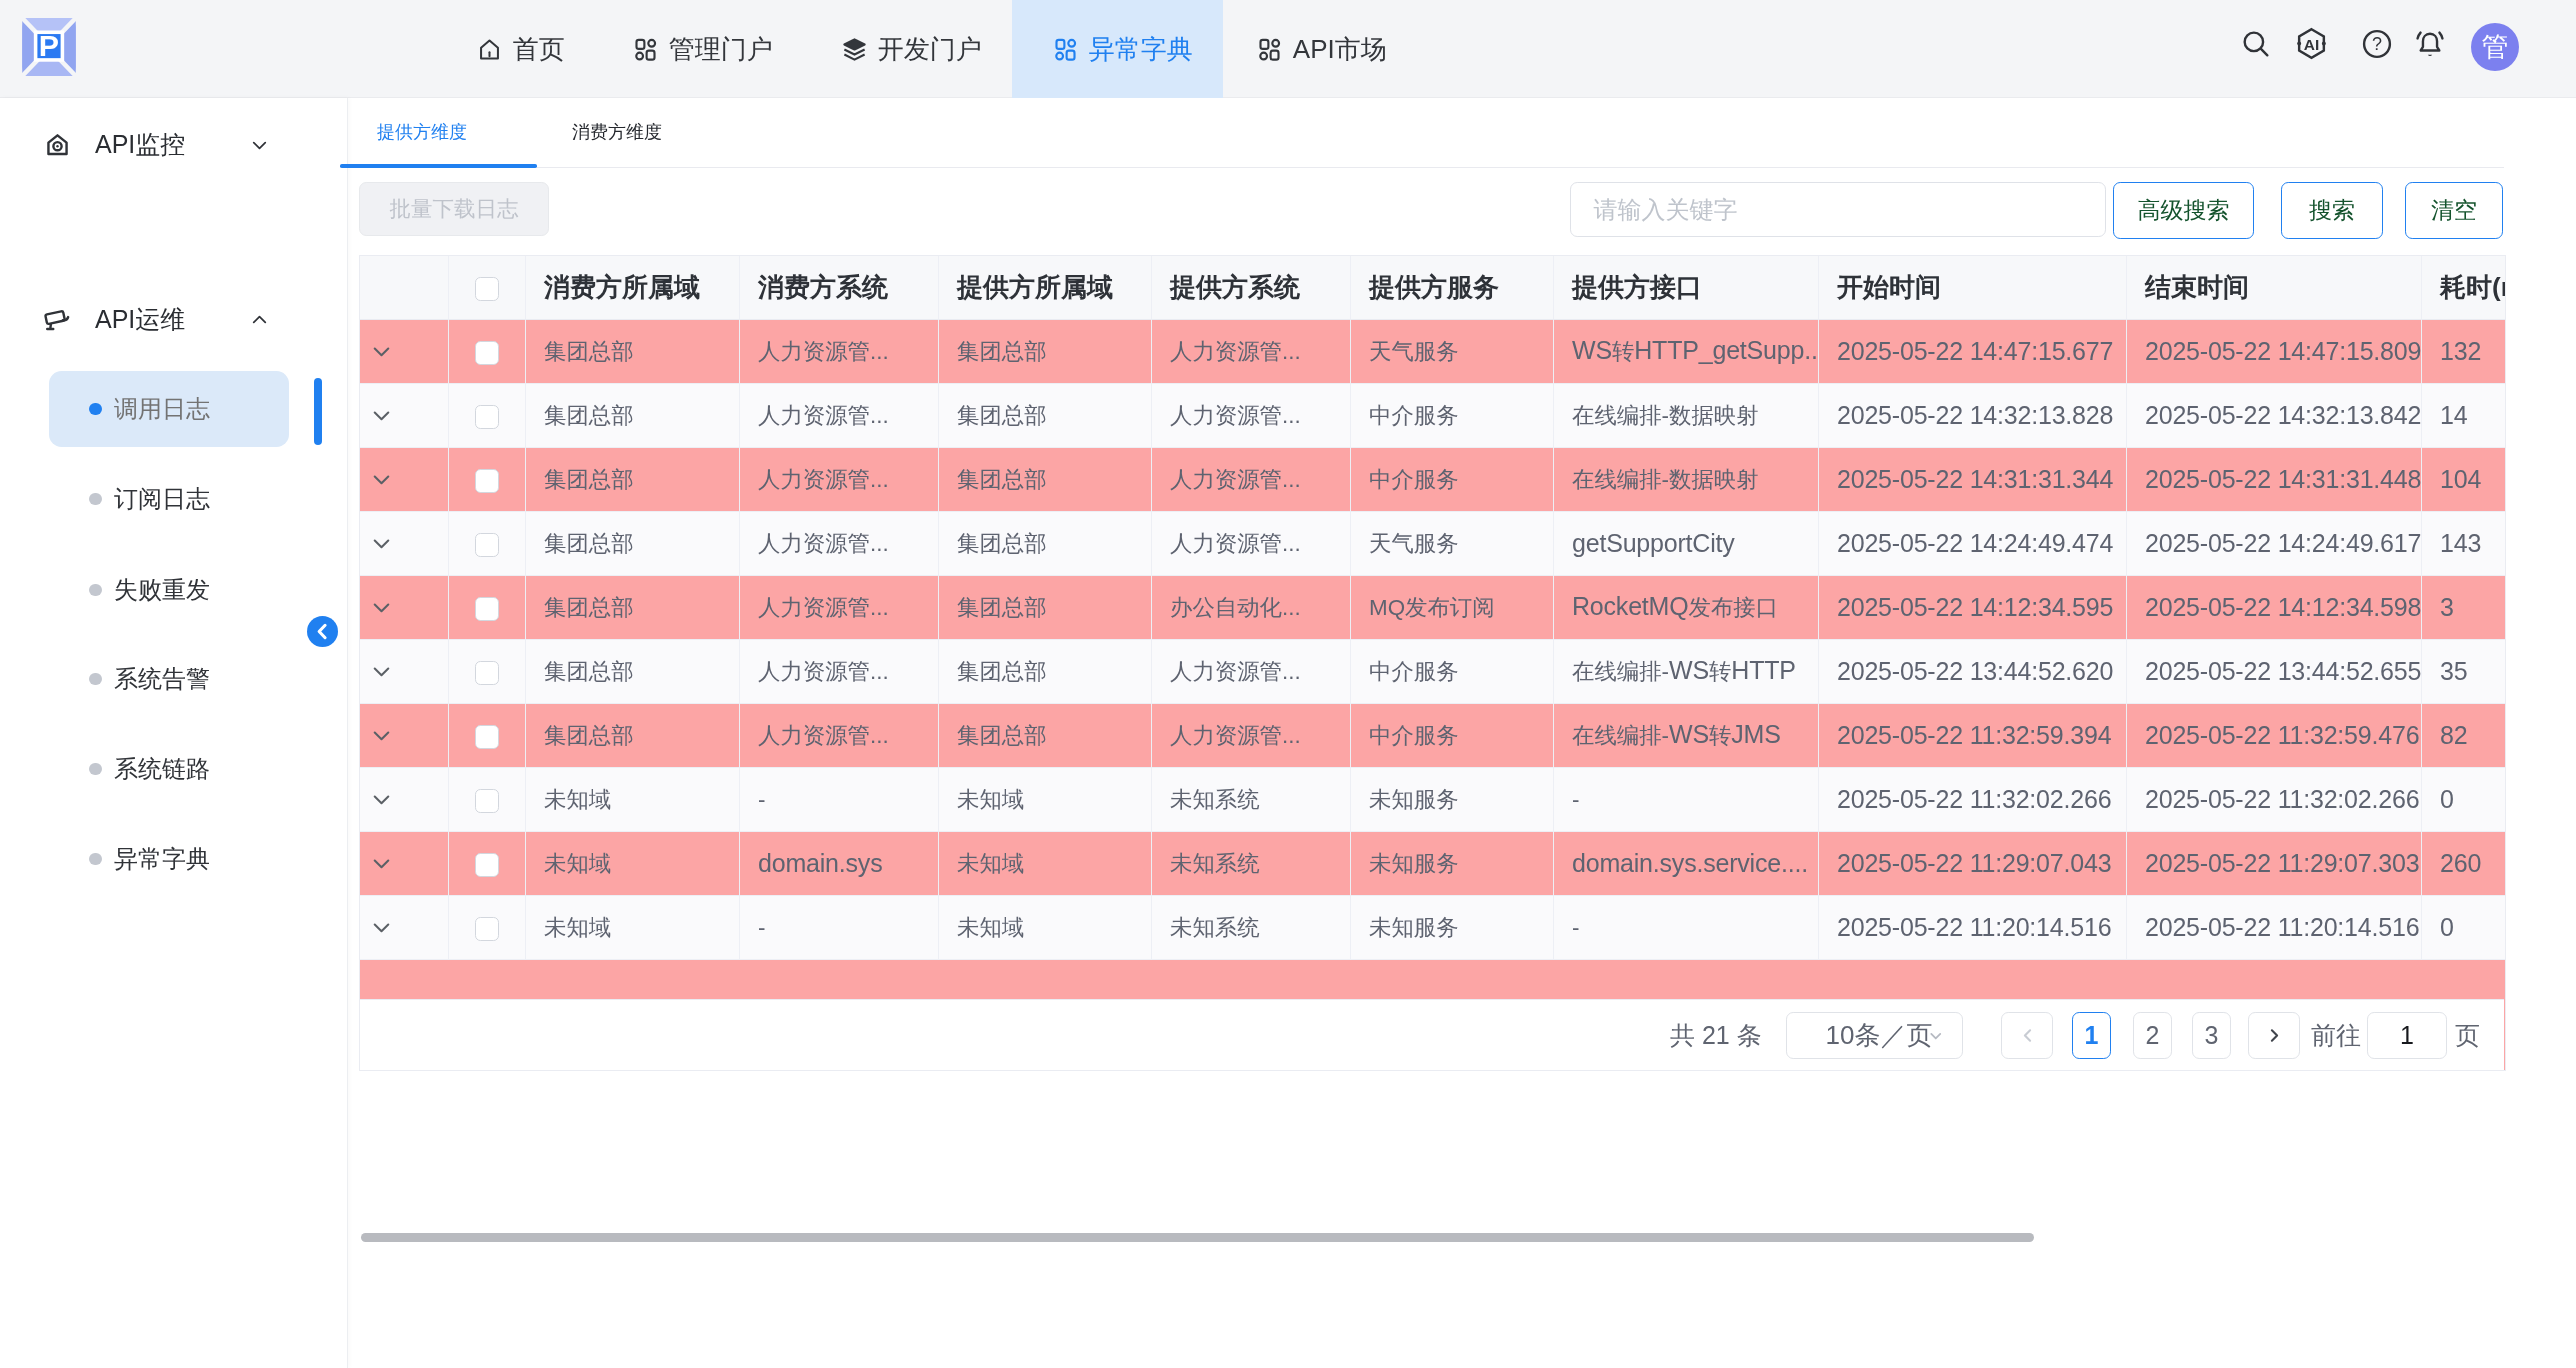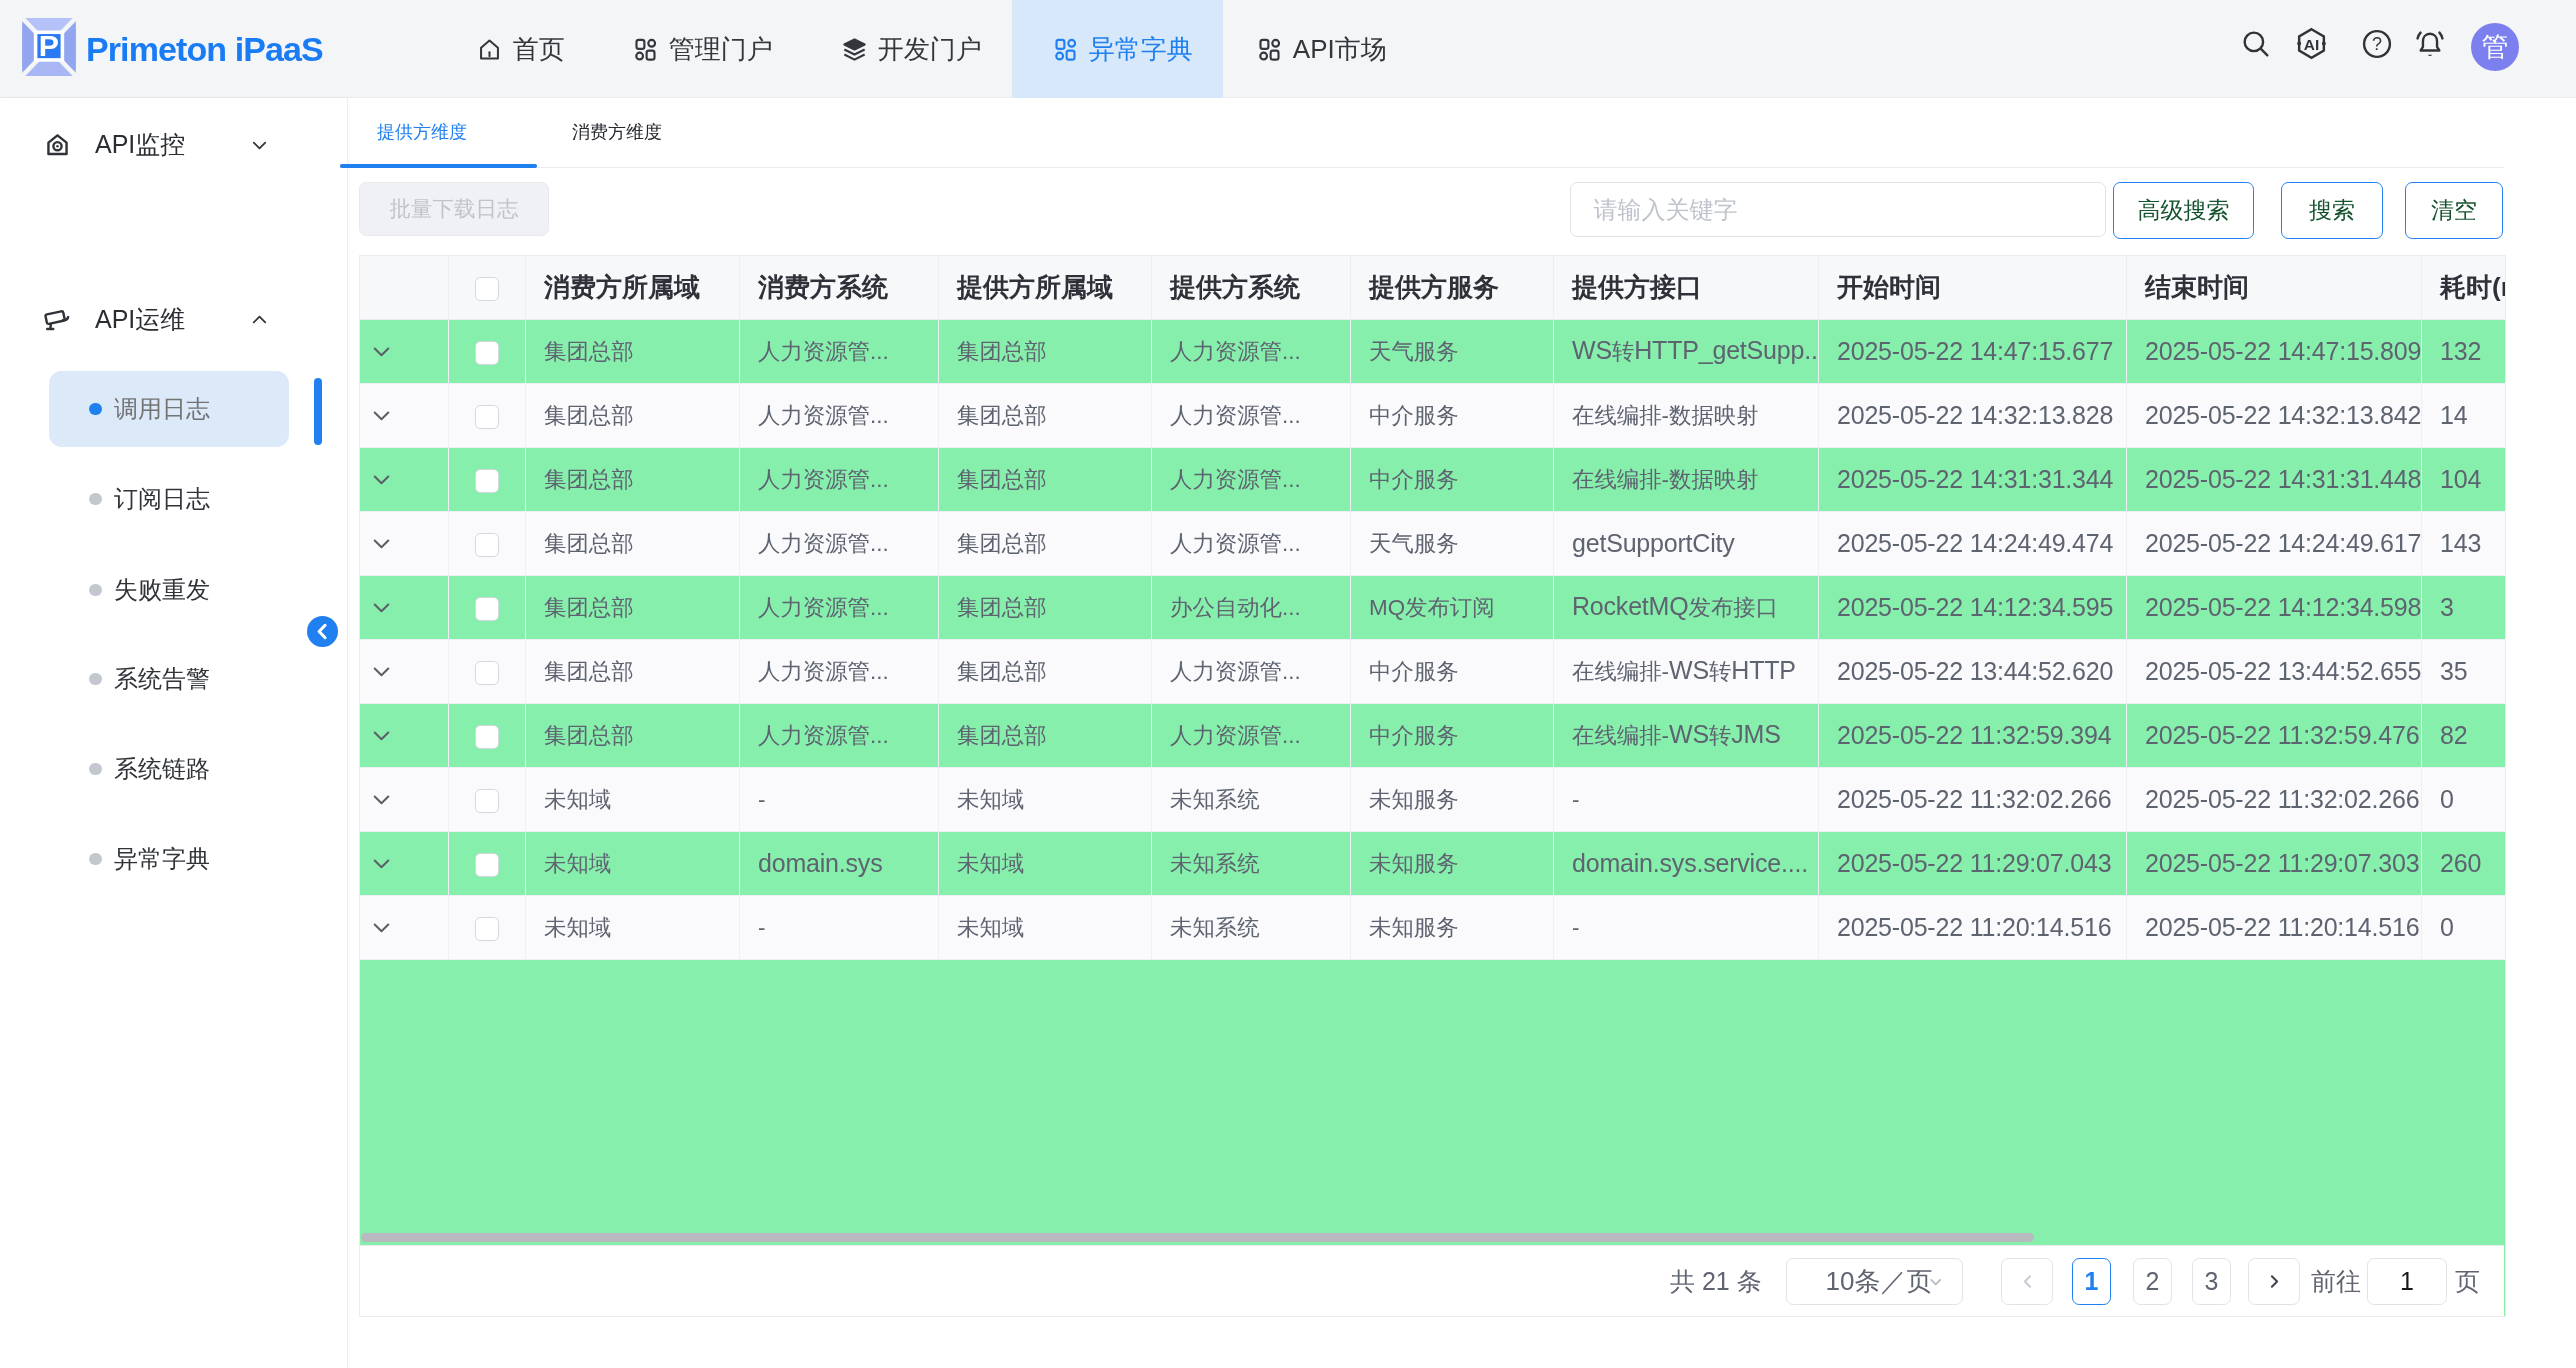--- a/index.html
+++ b/index.html
@@ -29,21 +29,21 @@
 #tabs{position:absolute;left:340px;top:100px;width:2164px;height:68px;border-bottom:1.8px solid #e9eaef}
 .tab{position:absolute;top:0;height:64px;display:flex;align-items:center;font-size:18px}
 #tabline{position:absolute;left:0px;top:64px;width:197px;height:3.6px;background:#2080f0;border-radius:1.8px}
 #dlbtn{position:absolute;left:359px;top:182px;width:190px;height:54px;background:#f0f1f4;border:0.9px solid #e7e9ec;border-radius:7.2px;
 line-height:52px;text-align:center;font-size:21.5px;color:#bfc3cb}
 #kw{position:absolute;left:1570px;top:182px;width:536px;height:55px;border:0.9px solid #dfe2e8;border-radius:7.2px;background:#fff;
 line-height:54px;padding-left:22.4px;font-size:24px;color:#bfc4cc}
 .bbtn{position:absolute;top:182px;height:57px;border:1.8px solid #2080f0;border-radius:7.2px;background:#fff;color:#14532d;
 font-size:23px;display:flex;align-items:center;justify-content:center}
 
-#twrap{position:absolute;left:359px;top:255px;width:2147px;height:1062px;border:1.8px solid #eaecf2;background:#86efac}
+#twrap{position:absolute;left:359px;top:255px;width:2147px;height:816px;border:1.8px solid #eaecf2;background:#fca5a5}
 table{border-collapse:separate;border-spacing:0;table-layout:fixed;width:2145px}
 th{height:64px;background:#f7f8fa;font-weight:600;color:#2e3238;font-size:26px;text-align:left;padding:0 0 0 18px;
 border-bottom:1.8px solid #e9ebf1;border-right:1.8px solid #edeff5;overflow:hidden;white-space:nowrap}
 td{height:64px;color:#5e6370;font-size:22.4px;text-align:left;padding:0 0 0 18px;
 border-bottom:1.8px solid #edeff5;border-right:1.8px solid #edeff5;overflow:hidden;white-space:nowrap}
 tr.even td{background:#fafafc}
 th:last-child,td:last-child{border-right:none}
 .tight{letter-spacing:-0.4px}
 .l{font-size:25px;letter-spacing:-0.2px}
 .cb{display:inline-block;width:24px;height:24px;border:1.8px solid #d3d7de;border-radius:5.4px;background:#fff;vertical-align:middle}
@@ -62,21 +62,20 @@
  <svg class="abs" style="left:21.5px;top:18px" width="54" height="58" viewBox="0 0 60 65">
   <rect x="0" y="0" width="60" height="65" rx="10" fill="#a0b1f3"></rect>
   <path d="M0 0 L23 24 H37 L60 0 Z" fill="#b5c2f7"></path>
   <path d="M0 65 L23 41 H37 L60 65 Z" fill="#a8b7f4"></path>
   <path d="M0 0 L22 23 V42 L0 65 Z" fill="#91a5f0"></path>
   <path d="M60 0 L38 23 V42 L60 65 Z" fill="#91a5f0"></path>
   <path d="M0 0 L23 24 M60 0 L37 24 M0 65 L23 41 M60 65 L37 41" stroke="#f4f5f7" stroke-width="5"></path>
   <rect x="15" y="16" width="30" height="31" fill="#2b7af2" stroke="#fff" stroke-width="4"></rect>
   <text x="30" y="43" font-size="34" font-weight="bold" fill="#fff" text-anchor="middle">P</text>
  </svg>
- <div id="title">Primeton iPaaS</div>
  <div id="navact"></div>
  <div class="nav" style="left:476px">
   <svg width="29" height="29" viewBox="0 0 24 24" fill="none" stroke="#33363b" stroke-width="1.8" stroke-linejoin="round">
         <path d="M4.5 10.5 12 4l7.5 6.5V20h-15z"></path>
         <path d="M12 14.5v3.5" stroke-linecap="round"></path>
       </svg>
   <span>首页</span>
  </div>
  <div class="nav" style="left:632px">
   <svg width="29" height="29" viewBox="0 0 24 24" fill="none" stroke="#33363b" stroke-width="1.9">

